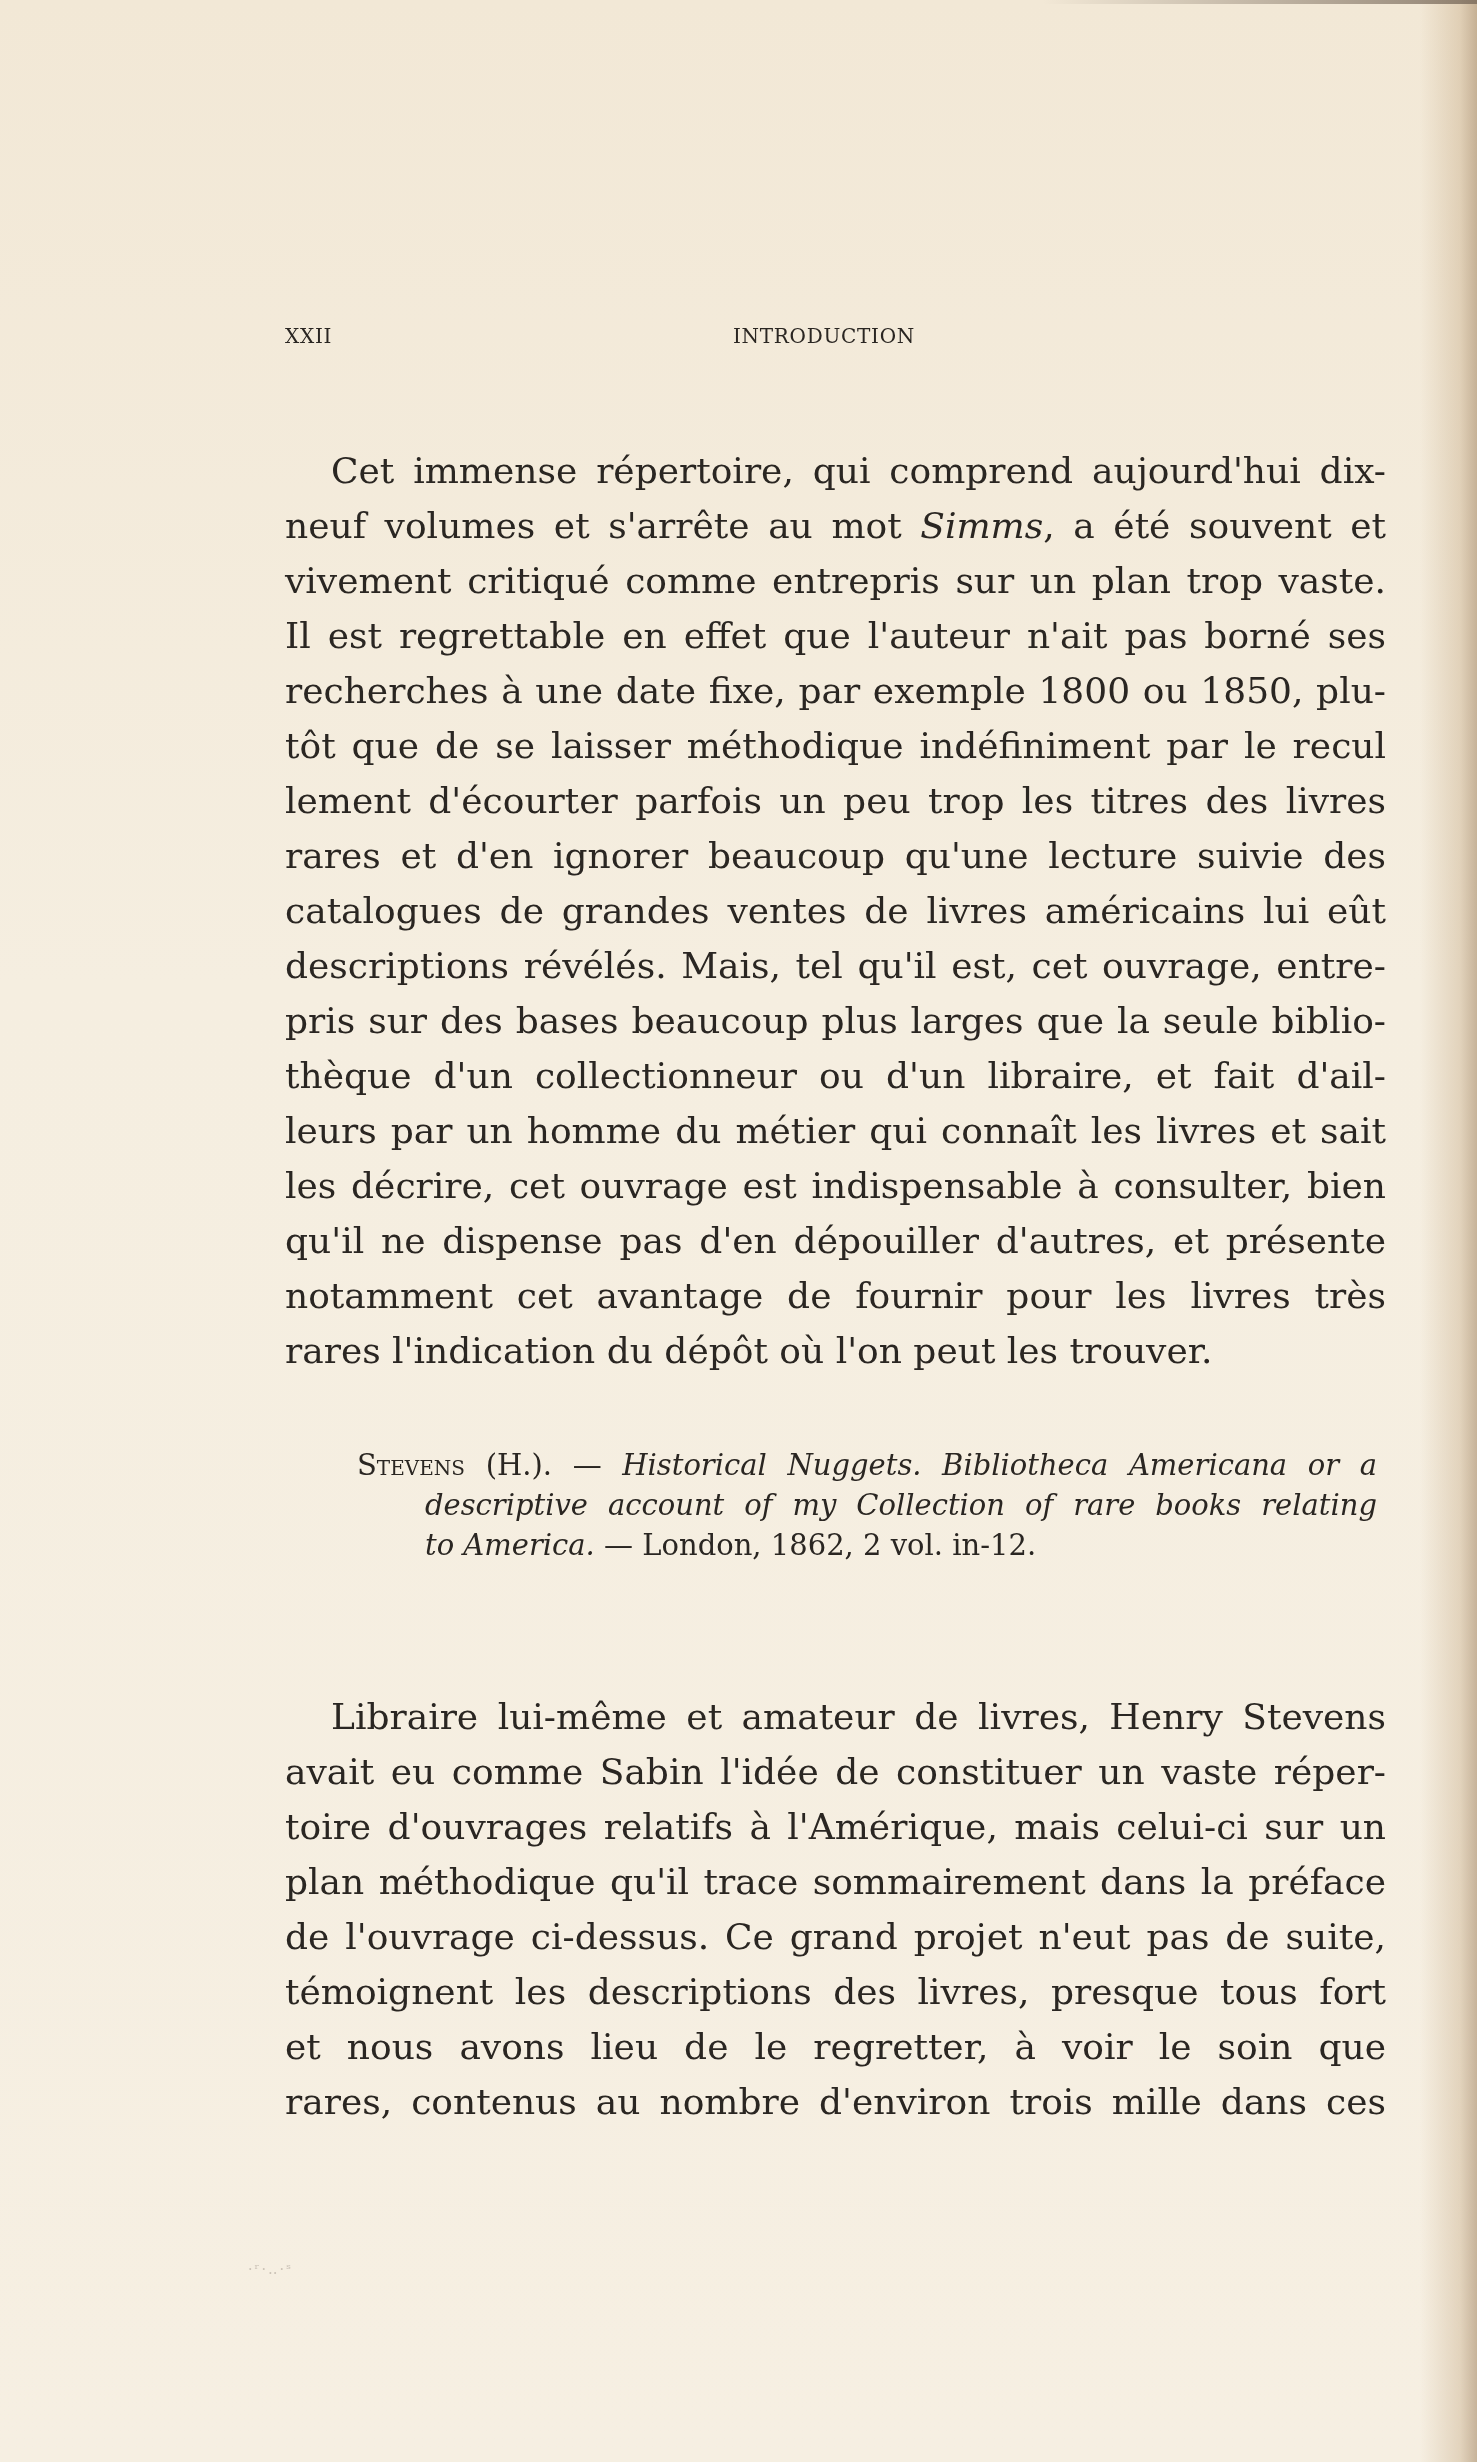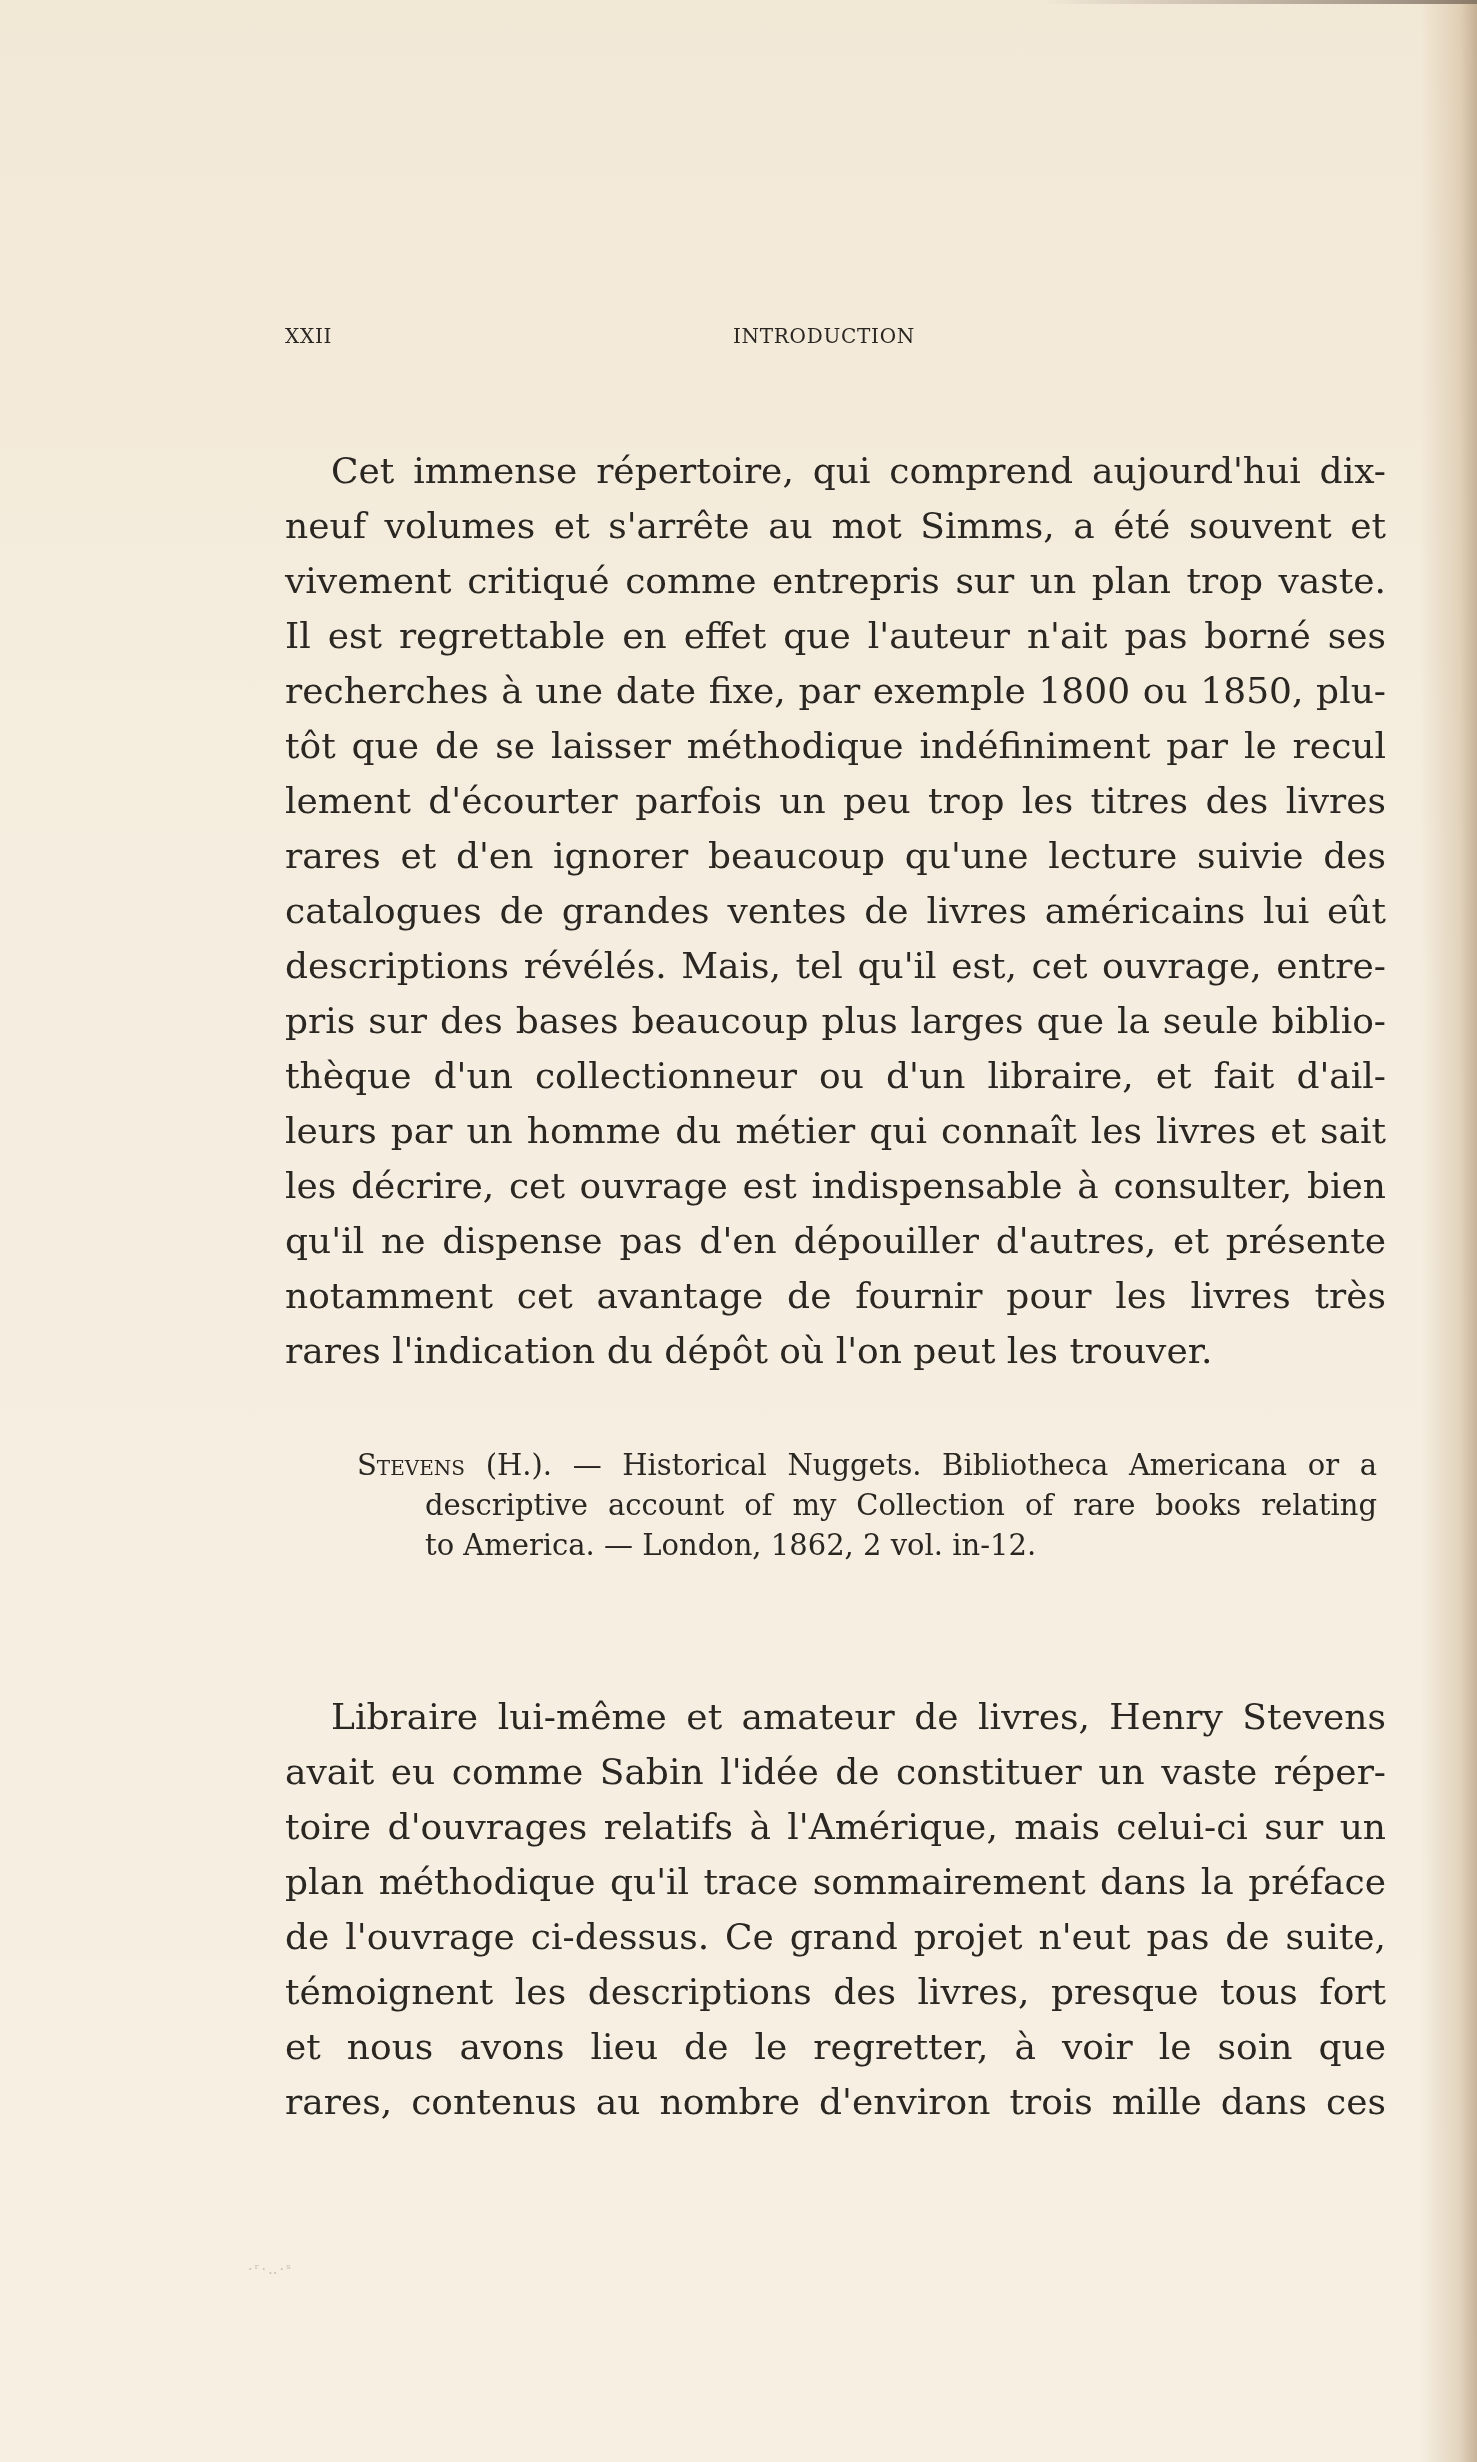--- a/index.html
+++ b/index.html
@@ -81,20 +81,21 @@
     .citation .line {
       height: 40px;
     }
     .citation .hang {
       padding-left: 68px;
     }
     .smallcaps {
       font-variant: small-caps;
     }
     .italic {
+      font-style: italic;
     }
     .block-2 { top: 1681px; margin-top: 8px; }
     .stamp {
       position: absolute;
       left: 248px;
       top: 2261px;
       font-size: 14.3px;
       color: rgba(120,110,100,0.35);
       letter-spacing: 2px;
     }

